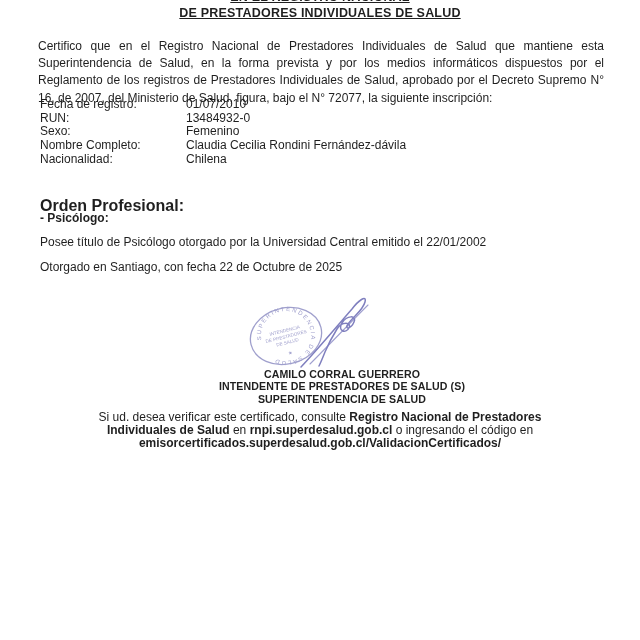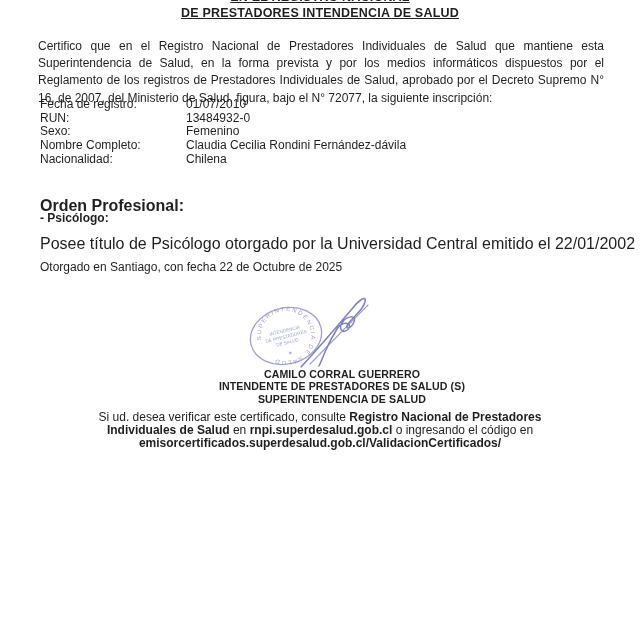--- a/index.html
+++ b/index.html
@@ -67,21 +67,21 @@
     position: absolute;
     top: 211px;
     left: 40px;
     font-size: 12px;
     font-weight: bold;
   }
   .order-item-detail {
     position: absolute;
     top: 235px;
     left: 40px;
-    font-size: 16px;
+    font-size: 12px;
   }
   .issued-line {
     position: absolute;
     top: 260px;
     left: 40px;
     font-size: 12px;
   }
 
   .seal-signature-area {
     position: absolute;
@@ -126,21 +126,21 @@
     line-height: 13px;
   }
   .verify-footer .b { font-weight: bold; }
 </style>
 </head>
 <body>
 
 <div class="doc">
 
   <div class="title-line title-line-1">EN EL REGISTRO NACIONAL</div>
-  <div class="title-line title-line-2">DE PRESTADORES INTENDENCIA DE SALUD</div>
+  <div class="title-line title-line-2">DE PRESTADORES INDIVIDUALES DE SALUD</div>
 
   <div class="intro-paragraph">Certifico que en el Registro Nacional de Prestadores Individuales de Salud que mantiene esta Superintendencia de Salud, en la forma prevista y por los medios informáticos dispuestos por el Reglamento de los registros de Prestadores Individuales de Salud, aprobado por el Decreto Supremo N° 16, de 2007, del Ministerio de Salud, figura, bajo el N° 72077, la siguiente inscripción:</div>
 
   <div class="field-list">
     <div class="field-row">
       <span class="field-label">Fecha de registro:</span>
       <span class="field-value">01/07/2010</span>
     </div>
     <div class="field-row">
       <span class="field-label">RUN:</span>

